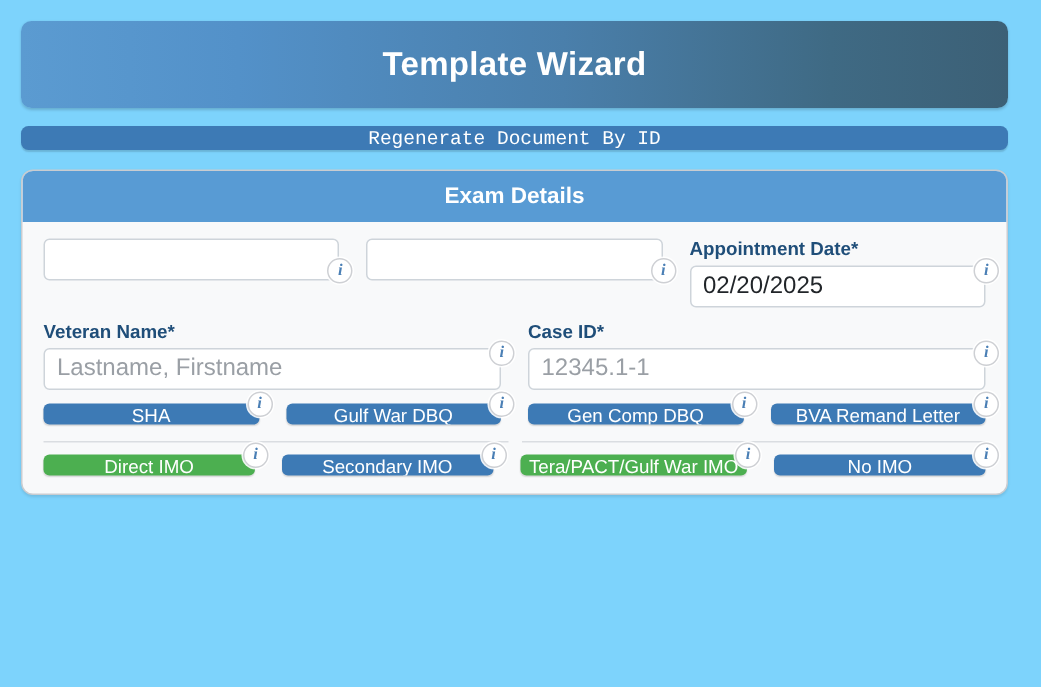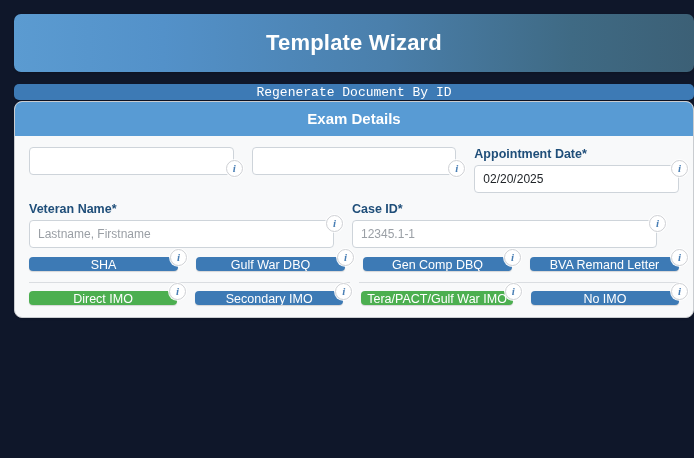--- a/index.html
+++ b/index.html
@@ -13,22 +13,22 @@
     height: 458px;
     overflow: hidden;
     font-family: "Liberation Sans", sans-serif;
     -webkit-font-smoothing: antialiased;
   }
 
   .page {
     width: 694px;
     height: 458px;
     box-sizing: border-box;
-    padding: 14px 0 0 14px;
-    background: #0f172a;
+    padding: 14px 22px 0 14px;
+    background: #7dd3fc;
   }
 
   
   .title-banner {
     height: 58px;
     border-radius: 7px;
     background: linear-gradient(90deg, #5b9bd1 0%, #5391c9 22%, #4a7fab 55%, #3f6a84 82%, #3c6076 100%);
     display: flex;
     align-items: center;
     justify-content: center;
@@ -51,21 +51,21 @@
     background: #3d7ab5;
     color: #ffffff;
     font-family: Liberation Mono, monospace;
     font-size: 13px;
     cursor: pointer;
     box-shadow: 0 1px 1px rgba(0,0,0,0.15);
   }
 
   
   .card {
-    margin-top: 1px;
+    margin-top: 13px;
     border: 1px solid #c9ccd0;
     border-radius: 8px;
     background: #f8f9fa;
     overflow: hidden;
     box-shadow: 0 1px 2px rgba(0,0,0,0.10);
   }
   .card-header {
     background: #589bd4;
     color: #ffffff;
     text-align: center;
@@ -100,21 +100,21 @@
     display: block;
     width: 100%;
     box-sizing: border-box;
     height: 28px;
     padding: 4px 8px;
     border: 1px solid #ced4da;
     border-radius: 4px;
     background: #ffffff;
     color: #212529;
     font-family: "Liberation Sans", sans-serif;
-    font-size: 12px;
+    font-size: 16px;
   }
   .field-input::placeholder { color: #9a9fa5; }
 
   
   .info-badge {
     position: absolute;
     width: 17px;
     height: 17px;
     border-radius: 50%;
     background: #ffffff;

